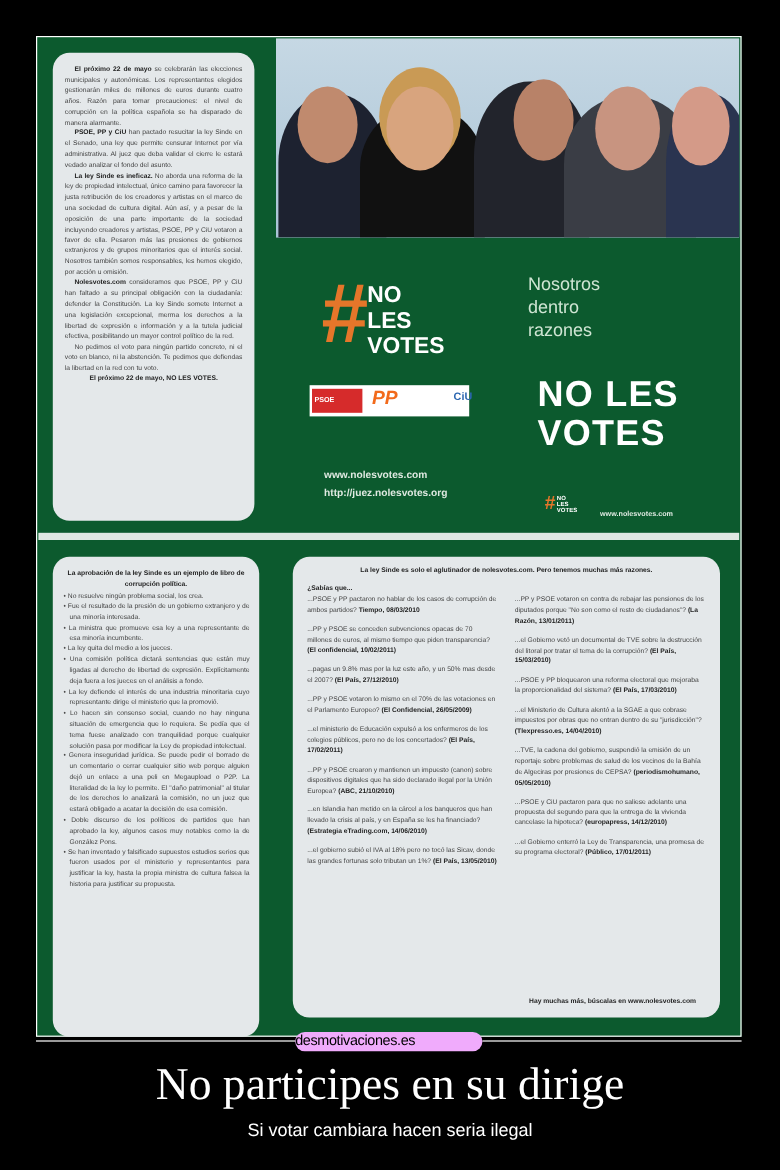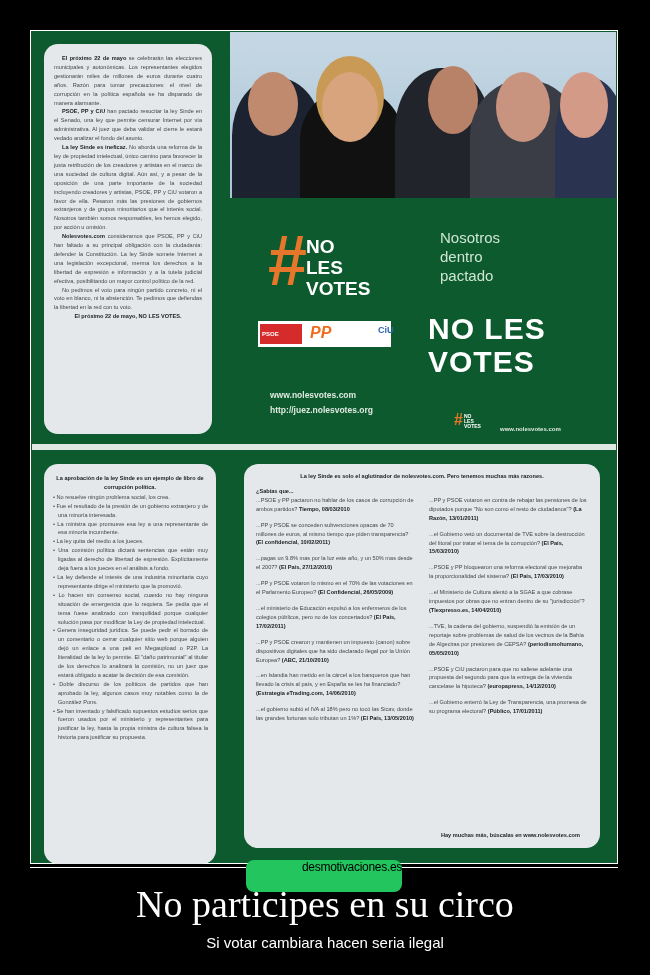--- a/index.html
+++ b/index.html
@@ -13,42 +13,42 @@
   .card b { color:#222; }
   .c1 { left:44px; top:44px; width:168px; height:390px; padding:10px 10px; }
   .c1 p { margin:0; text-indent:8px; }
   .photo { position:absolute; left:230px; top:32px; width:386px; height:166px; background:linear-gradient(#c6d8e4,#aac4d6); overflow:hidden; }
   .person { position:absolute; bottom:0; border-radius:48% 48% 0 0; }
   .face { position:absolute; border-radius:50%; }
   .hash-logo { position:absolute; left:266px; top:232px; width:130px; height:70px; }
   .hash { position:absolute; left:2px; top:-6px; font-size:70px; font-weight:bold; color:#e5762a; line-height:70px; }
   .hash-txt { position:absolute; left:40px; top:4px; color:#fff; font-weight:bold; font-size:19px; line-height:21px; }
   .tenemos { position:absolute; left:440px; top:228px; color:#cfe5d3; font-size:15px; line-height:19px; }
-  .nolesbig { position:absolute; left:428px; top:312px; color:#fff; font-weight:bold; font-size:30px; line-height:33px; letter-spacing:1px; }
+  .nolesbig { position:absolute; left:448px; top:312px; color:#fff; font-weight:bold; font-size:30px; line-height:33px; letter-spacing:1px; }
   .logos { position:absolute; left:258px; top:321px; width:133px; height:26px; background:#fff; }
   .psoe { position:absolute; left:2px; top:3px; width:42px; height:20px; background:#d62b2b; color:#fff; font-size:6px; font-weight:bold; line-height:20px; padding-left:2px; box-sizing:border-box; }
   .pp { position:absolute; left:52px; top:3px; color:#f26a1b; font-weight:bold; font-style:italic; font-size:16px; line-height:18px; }
   .ciu { position:absolute; left:106px; top:4px; color:#2b66b0; font-size:9px; font-weight:bold;margin-left:14px; }
   .url1 { position:absolute; left:270px; top:388px; color:#dfe9e1; font-size:8.5px; font-weight:bold; line-height:15px; }
   .mini { position:absolute; left:458px; top:414px; color:#fff; font-size:5px; font-weight:bold; line-height:5px; }
   .mini .h { position:absolute; left:-4px; top:-2px; font-size:16px; color:#e5762a; line-height:16px; }
   .mini-url { position:absolute; left:500px; top:426px; color:#dfe9e1; font-size:6px; font-weight:bold; }
   .c2 { left:44px; top:464px; width:172px; height:400px; padding:10px 8px; }
   .c2 .head { text-align:center; font-weight:bold; color:#222; margin-bottom:1px; }
   .c2 ul { margin:0; padding:0; list-style:none; }
   .c2 li { padding-left:6px; text-indent:-5px; }
   .c3 { left:244px; top:464px; width:356px; height:384px; padding:8px 12px; }
   .c3 .head { text-align:center; font-weight:bold; color:#222; margin-bottom:6px; }
   .cols { display:flex; gap:14px; }
   .col { flex:1; }
   .col p { margin:0 0 7px 0; text-align:left; }
   .c3 .foot { position:absolute; right:20px; bottom:8px; font-weight:bold; color:#222; }
   .brand { position:absolute; left:0; top:860px; width:650px; height:14px; }
   .brand-line { position:absolute; top:7px; height:1px; background:#fff; }
-  .brand-pill { position:absolute; left:246px; top:0; width:156px; height:32px; background:#22c55e; border-radius:8px; color:#000; font-size:12px; text-align:right; line-height:15px; letter-spacing:-0.3px; }
+  .brand-pill { position:absolute; left:246px; top:0; width:156px; height:16px; background:#f0abfc; border-radius:8px; color:#000; font-size:12px; text-align:left; line-height:15px; letter-spacing:-0.3px; }
   .title { position:absolute; left:0; top:880px; width:650px; text-align:center; color:#fff; font-family:"Liberation Serif", serif; font-size:38px; line-height:48px; }
   .subtitle { position:absolute; left:0; top:932px; width:650px; text-align:center; color:#fff; font-size:15px; line-height:22px; }
 </style>
 </head>
 <body>
 
 <div class="frame"></div>
 <div class="panel top"></div>
 <div class="divider"></div>
 <div class="panel bottom"></div>
@@ -91,21 +91,21 @@
 </div>
 
 <div class="url1">
   <div>www.nolesvotes.com</div>
   <div>http://juez.nolesvotes.org</div>
 </div>
 
 <div class="tenemos">
   <div>Nosotros</div>
   <div>dentro</div>
-  <div>pactado</div>
+  <div>razones</div>
 </div>
 
 <div class="nolesbig">
   <div>NO LES</div>
   <div>VOTES</div>
 </div>
 
 <div class="mini">
   <span class="h">#</span>
   <div style="margin-left:6px">NO</div>
@@ -156,14 +156,14 @@
   </div>
   <div class="foot">Hay muchas más, búscalas en www.nolesvotes.com</div>
 </div>
 
 <div class="brand">
   <div class="brand-line" style="left:30px;width:216px;"></div>
   <div class="brand-line" style="left:402px;width:216px;"></div>
   <div class="brand-pill">desmotivaciones.es</div>
 </div>
 
-<div class="title">No participes en su circo</div>
+<div class="title">No participes en su dirige</div>
 <div class="subtitle">Si votar cambiara hacen seria ilegal</div>
 
 </body></html>

